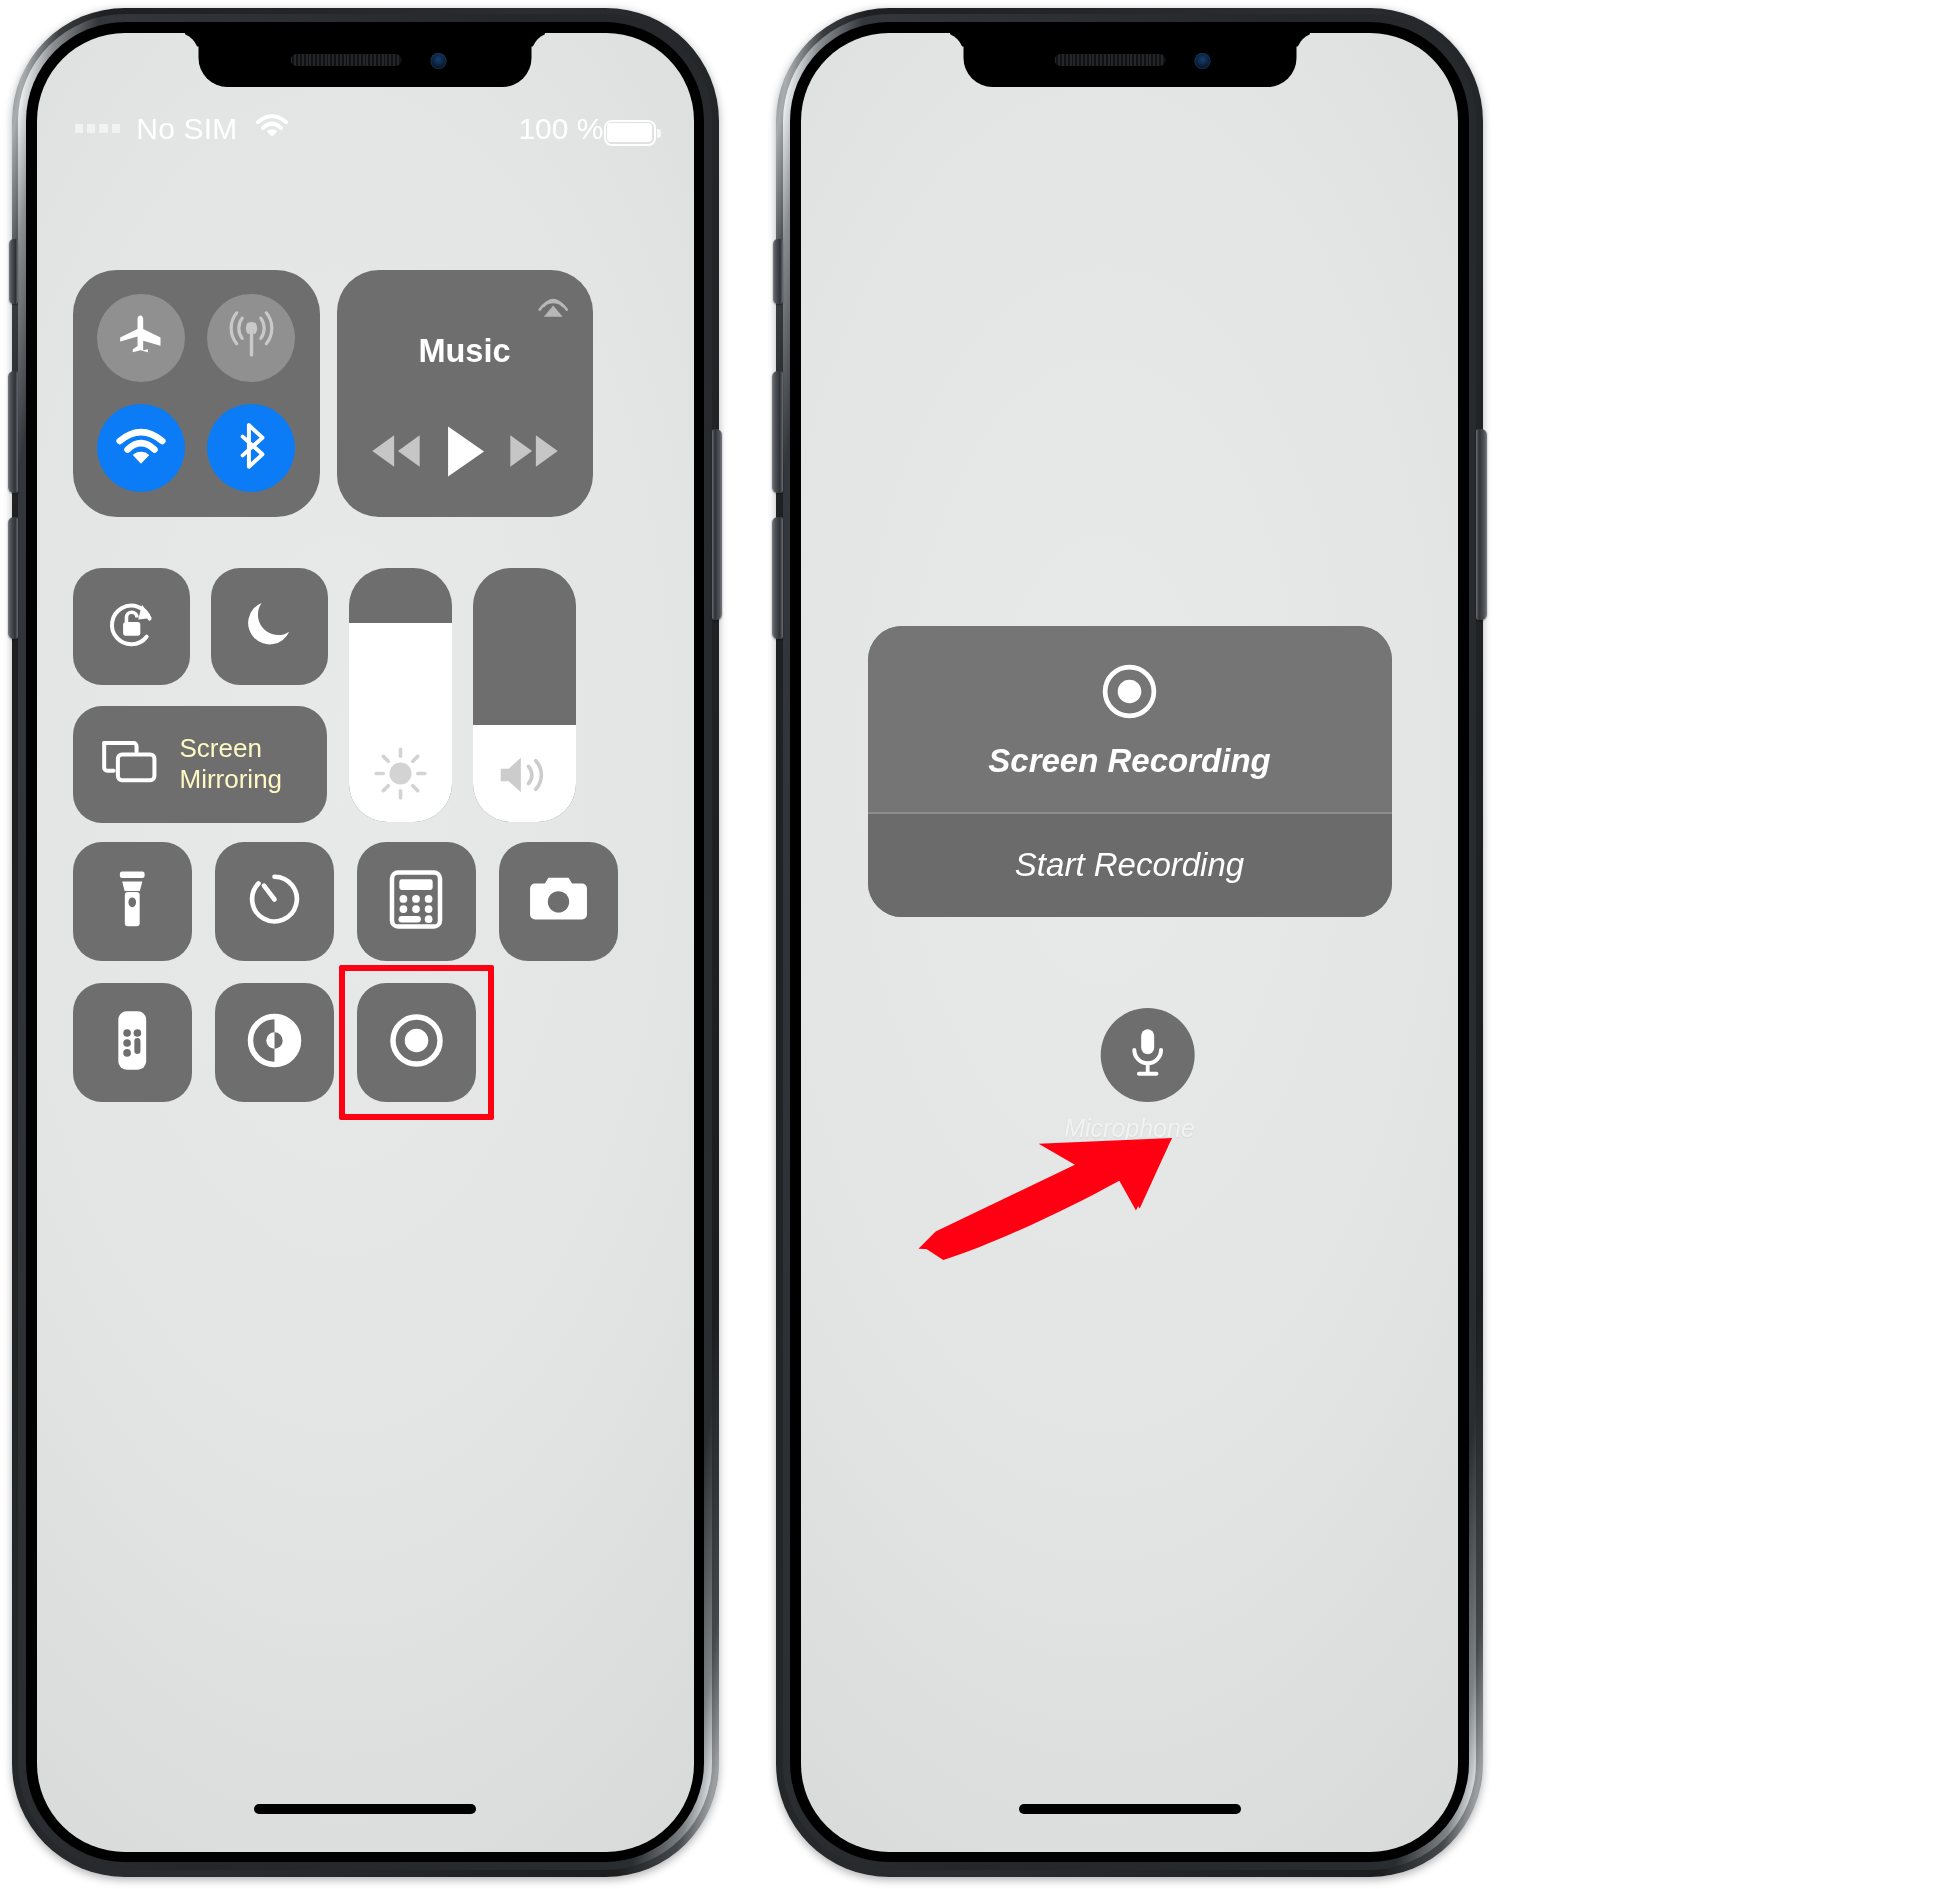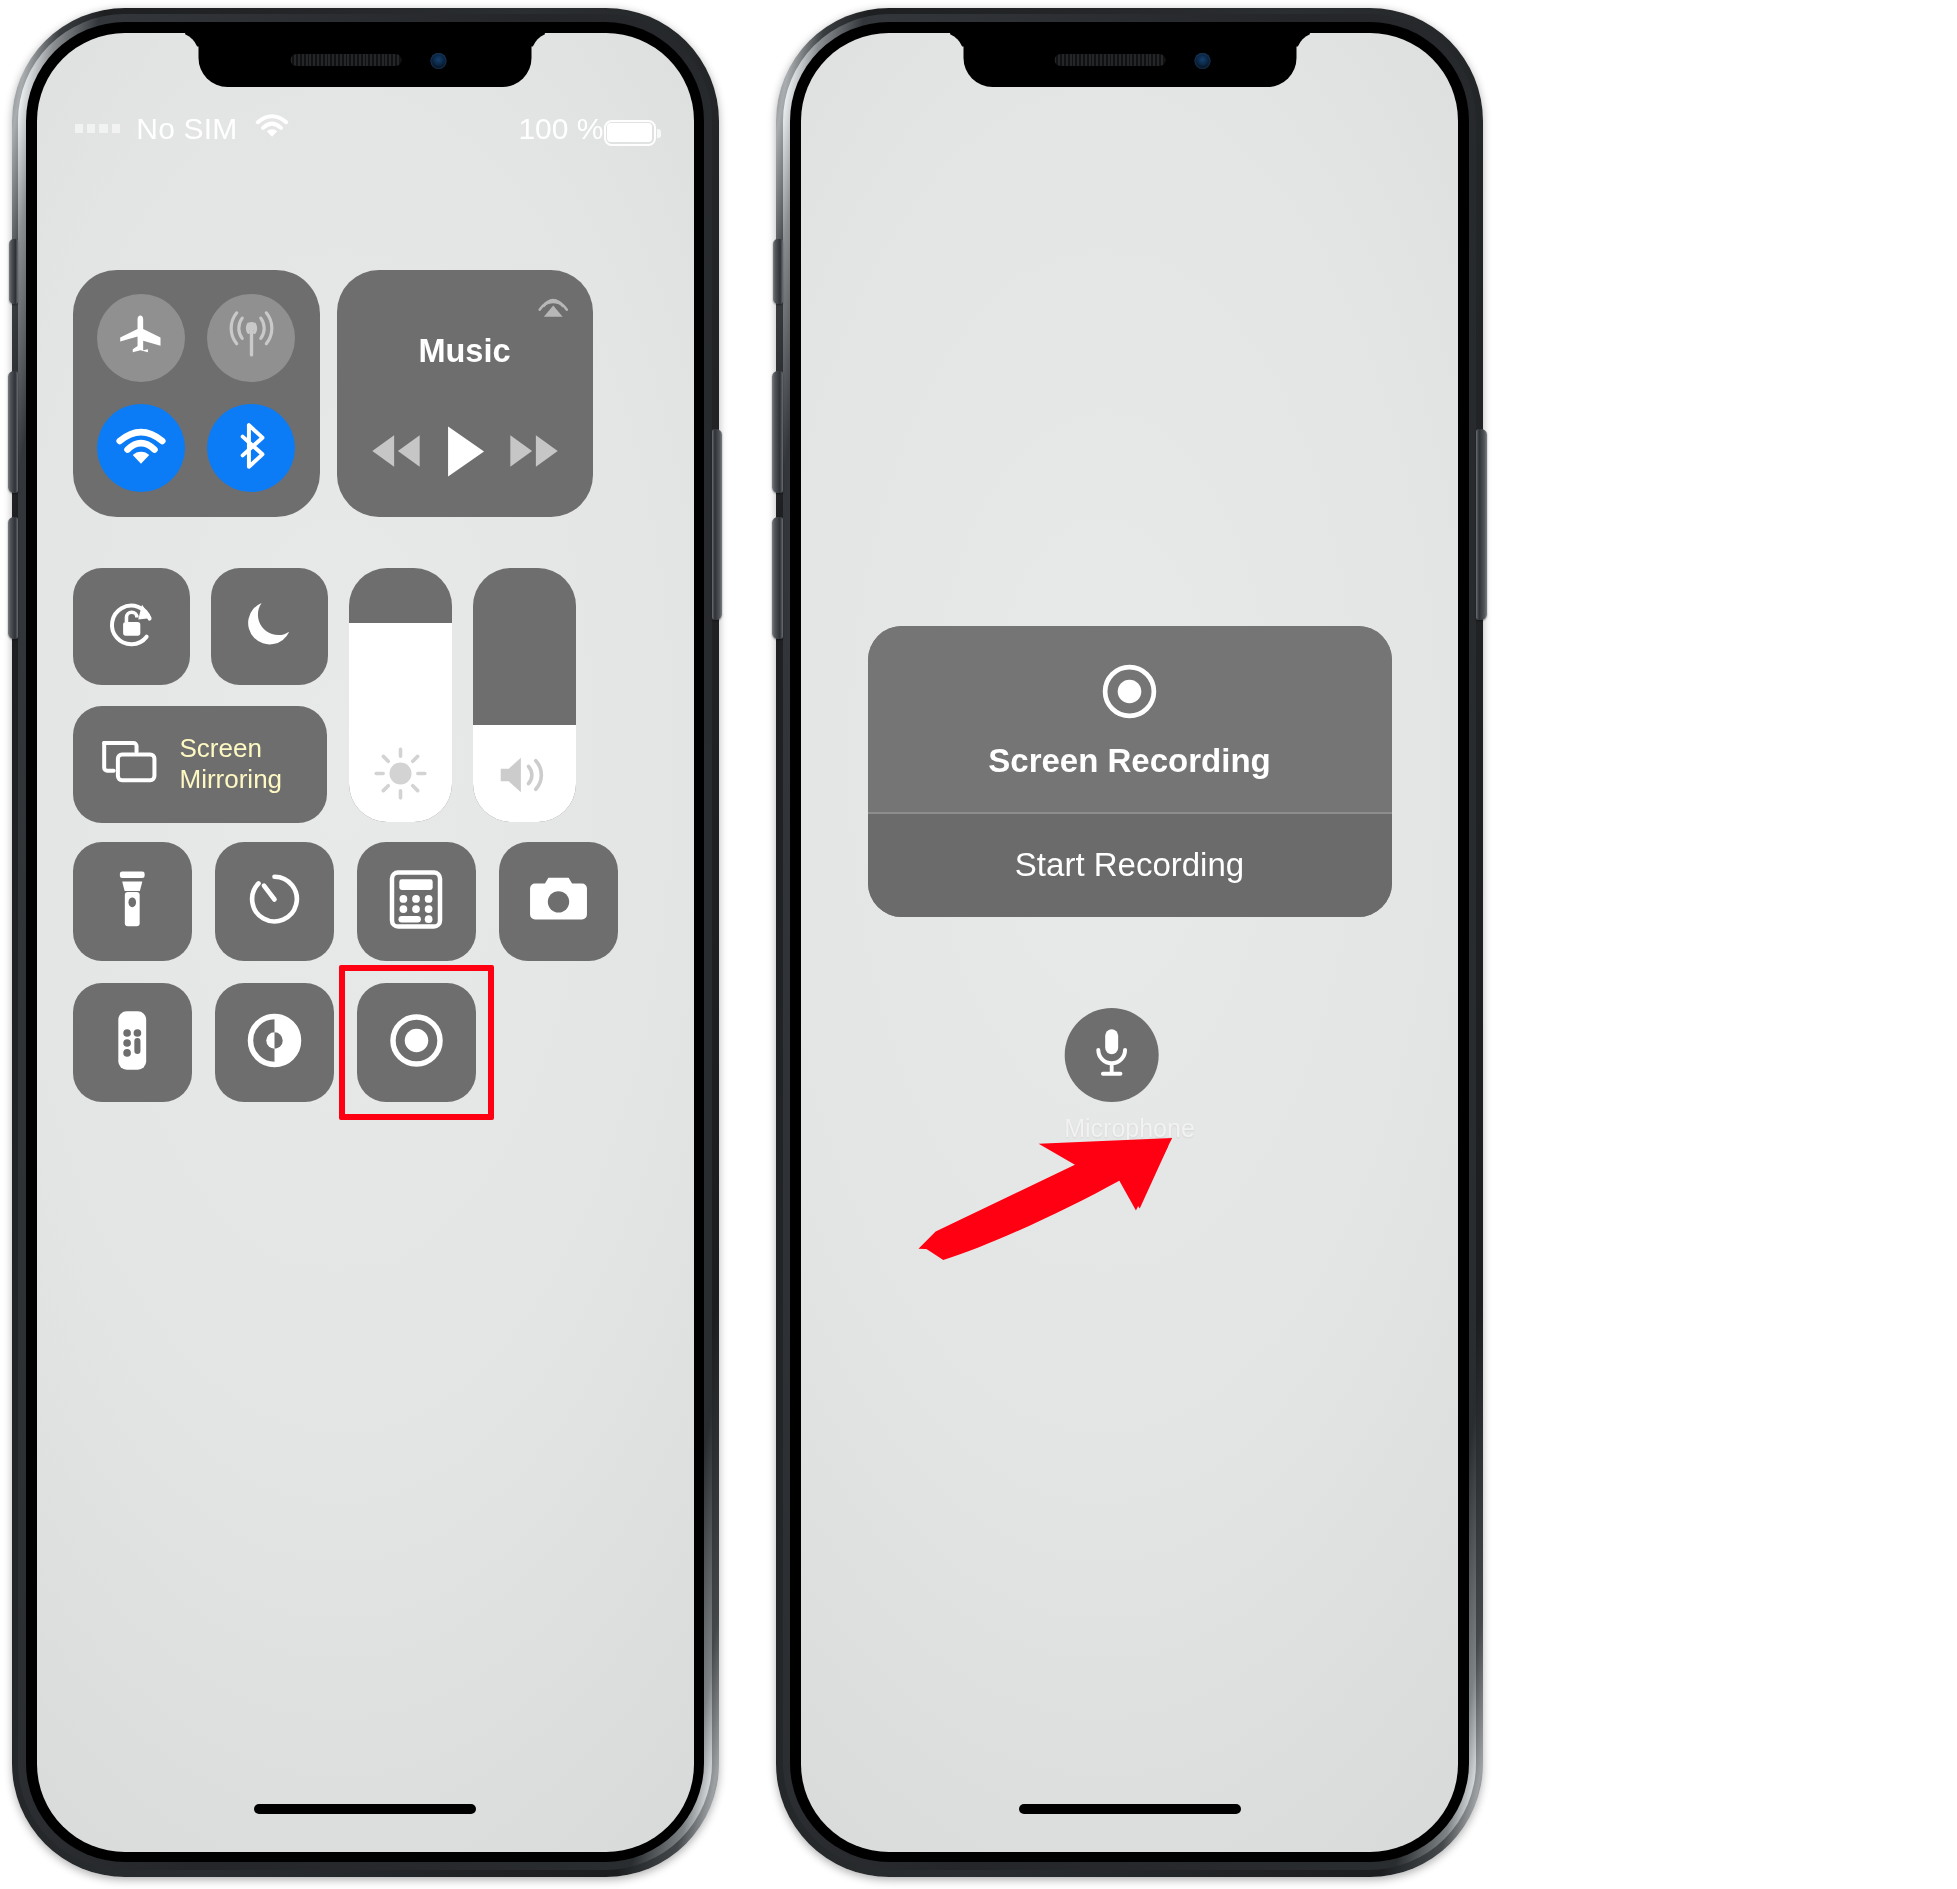--- a/index.html
+++ b/index.html
@@ -18,21 +18,21 @@
   }
 
   
   .phone {
     position: absolute;
     width: 707px;
     height: 1869px;
     top: 7.6px;
   }
   .phone-left  { left: 11.5px; }
-  .phone-right { left: 776px; }
+  .phone-right { left: 776px; font-style: italic; }
 
   
   .frame-outer {
     position: absolute;
     inset: 0;
     border-radius: 113px;
     background: linear-gradient(100deg,
         #6e7174 0%, #a9adb0 2.2%, #3a3d40 5%, #1d1f21 9%,
         #2b2e30 50%, #1b1d1f 90%, #44484b 95.5%, #9da1a4 98%, #5d6063 100%);
     box-shadow: 0 2.9px 8.6px rgba(0,0,0,0.30);
@@ -330,21 +330,21 @@
     color: #ffffff;
     font-size: 33px;
     font-weight: 400;
     background: #6b6b6b;
   }
 
   .mic-wrap {
     position: absolute;
     top: 975px; left: 50%;
     transform: translateX(-50%);
-    display: flex; flex-direction: column; align-items: flex-start;
+    display: flex; flex-direction: column; align-items: flex-end;
   }
   .mic-btn {
     width: 94px; height: 94px;
     border-radius: 50%;
     background: #6e6e6e;
     display: flex; align-items: center; justify-content: center;
   }
   .mic-label {
     margin-top: 11.5px;
     text-align: center;

